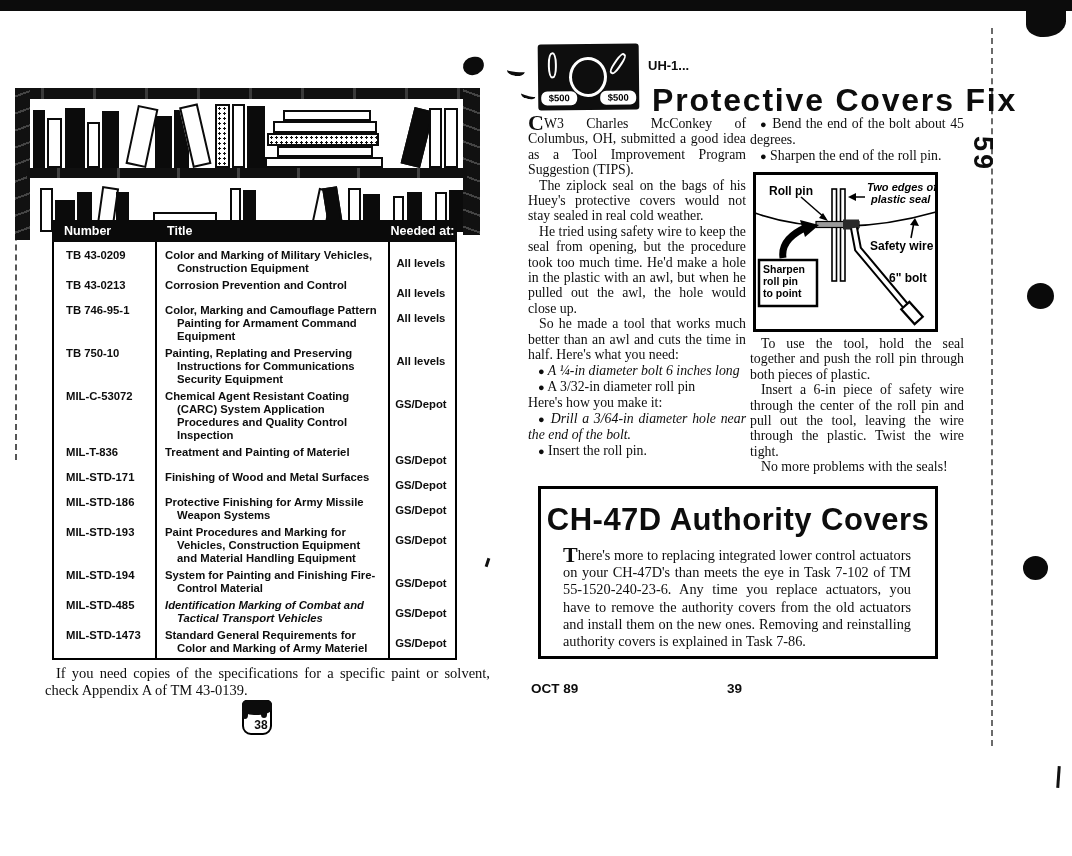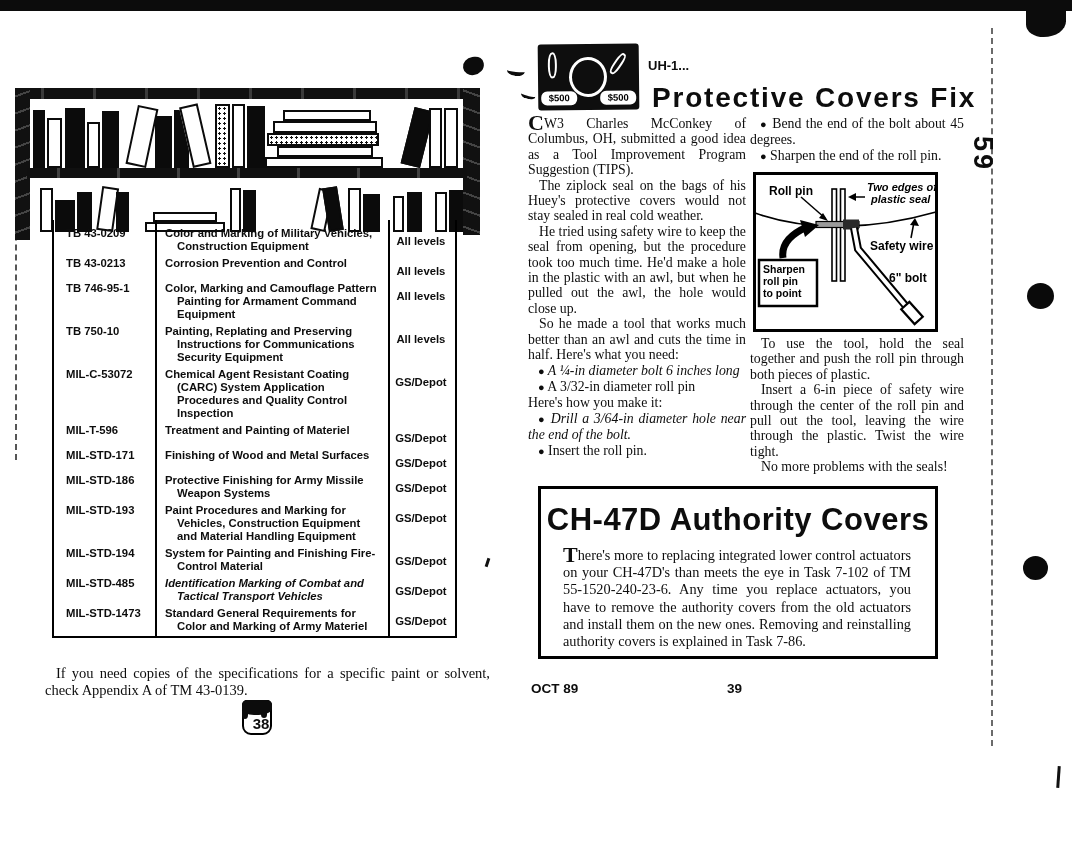--- a/index.html
+++ b/index.html
@@ -46,30 +46,30 @@
   .pub-row .num { width:103px; padding-left:12px; }
   .pub-row .ttl { width:233px; padding:0 10px 0 21px; text-indent:-12px; }
   .pub-row .ttl.italic { font-style:italic; }
   .pub-row .need { width:69px; text-align:center;margin-top:8px; }
   
   .pub-note { position:absolute; left:45px; top:665px; width:445px; font-size:14.5px; line-height:17px; text-align:justify; text-indent:11px; }
   .page-can { position:absolute; left:242px; top:700px; width:30px; height:35px; border:2px solid #000; border-radius:5px 5px 9px 9px; background:#fff; }
   .can-top { position:absolute; left:-2px; top:-2px; width:30px; height:15px; background:#0c0c0c; border-radius:5px 5px 45% 40%; }
   .can-drip1 { position:absolute; left:0; top:11px; width:6px; height:8px; background:#0c0c0c; border-radius:0 0 50% 50%; }
   .can-drip2 { position:absolute; left:19px; top:11px; width:6px; height:7px; background:#0c0c0c; border-radius:0 0 50% 50%; }
-  .can-num { position:absolute; left:8px; right:0; bottom:1px; text-align:center; font-family:"Liberation Sans",sans-serif; font-weight:bold; font-size:15px; }
+  .can-num { position:absolute; left:8px; right:0; bottom:1px; text-align:center; font-family:"Liberation Sans",sans-serif; font-weight:bold; font-size:12px; }
   
   .stamp { position:absolute; left:538px; top:44px; width:101px; height:66px; background:#0e0e0e; border-radius:3px; transform:rotate(-.6deg); }
   .stamp-circle { position:absolute; left:31px; top:13px; width:38px; height:40px; border:3px solid #fff; border-radius:50%; background:#0e0e0e; }
   .stamp-sq1 { position:absolute; left:10px; top:8px; width:9px; height:26px; border:2px solid #fff; border-radius:45%; background:#0e0e0e; }
   .stamp-sq2 { position:absolute; left:76px; top:8px; width:8px; height:24px; border:2px solid #fff; border-radius:40%; transform:rotate(35deg); background:#0e0e0e; }
   .stamp-tag { position:absolute; bottom:5px; width:36px; height:14px; background:#fff; border-radius:6px; color:#000; font-family:"Liberation Sans",sans-serif; font-weight:bold; font-size:9.5px; text-align:center; line-height:14px; }
   .tag-l { left:3px; } .tag-r { right:3px; }
   .kicker { position:absolute; left:648px; top:58px; font-family:"Liberation Sans",sans-serif; font-weight:bold; font-size:13px; }
-  .article-title { position:absolute; left:652px; top:82px; font-family:"Liberation Sans",sans-serif; font-weight:bold; font-size:28px; letter-spacing:1.8px; white-space:nowrap; }
+  .article-title { position:absolute; left:652px; top:82px; font-family:"Liberation Sans",sans-serif; font-weight:bold; font-size:32px; letter-spacing:1.8px; white-space:nowrap; }
   .col { position:absolute; top:116px; font-size:13.8px; line-height:15.4px; text-align:justify; }
   .col1 { left:528px; width:218px; }
   .col2 { left:750px; width:214px; }
   .col p { text-indent:11px; }
   .col p.noindent { text-indent:0; }
   .col p.bullet { text-indent:10px; }
   .col p.it { font-style:italic; }
   .dropcap { font-size:22px; font-weight:bold; line-height:14px; vertical-align:-2px; }
   .bullet-dot { font-size:11px; }
   .diagram-wrap { position:absolute; left:753px; top:172px; }
@@ -146,20 +146,25 @@
     <div class="bk blk" style="left:314px;top:100px;width:15px;height:44px;transform:rotate(-9deg);transform-origin:bottom left;"></div>
     <div class="bk" style="left:333px;top:100px;width:13px;height:44px;"></div>
     <div class="bk blk" style="left:348px;top:106px;width:17px;height:38px;"></div>
     <div class="bk" style="left:378px;top:108px;width:11px;height:36px;"></div>
     <div class="bk blk" style="left:392px;top:104px;width:15px;height:40px;"></div>
     <div class="bk" style="left:420px;top:104px;width:12px;height:40px;"></div>
     <div class="bk blk" style="left:434px;top:102px;width:14px;height:42px;"></div>
   </div>
 
   <div class="pub-table">
+    <div class="pub-head">
+      <div class="ph-num">Number</div>
+      <div class="ph-ttl">Title</div>
+      <div class="ph-need">Needed at:</div>
+    </div>
     <div class="pub-body">
       <div class="vline vl1"></div>
       <div class="vline vl2"></div>
       <div class="pub-row">
           <div class="num">TB 43-0209</div>
           <div class="ttl">Color and Marking of Military Vehicles, Construction Equipment</div>
           <div class="need">All levels</div>
         </div>
       <div class="pub-row">
           <div class="num">TB 43-0213</div>
@@ -175,21 +180,21 @@
           <div class="num">TB 750-10</div>
           <div class="ttl">Painting, Replating and Preserving Instructions for Communications Security Equipment</div>
           <div class="need">All levels</div>
         </div>
       <div class="pub-row">
           <div class="num">MIL-C-53072</div>
           <div class="ttl">Chemical Agent Resistant Coating (CARC) System Application Procedures and Quality Control Inspection</div>
           <div class="need">GS/Depot</div>
         </div>
       <div class="pub-row">
-          <div class="num">MIL-T-596</div>
+          <div class="num">MIL-T-836</div>
           <div class="ttl">Treatment and Painting of Materiel</div>
           <div class="need">GS/Depot</div>
         </div>
       <div class="pub-row">
           <div class="num">MIL-STD-171</div>
           <div class="ttl">Finishing of Wood and Metal Surfaces</div>
           <div class="need">GS/Depot</div>
         </div>
       <div class="pub-row">
           <div class="num">MIL-STD-186</div>

